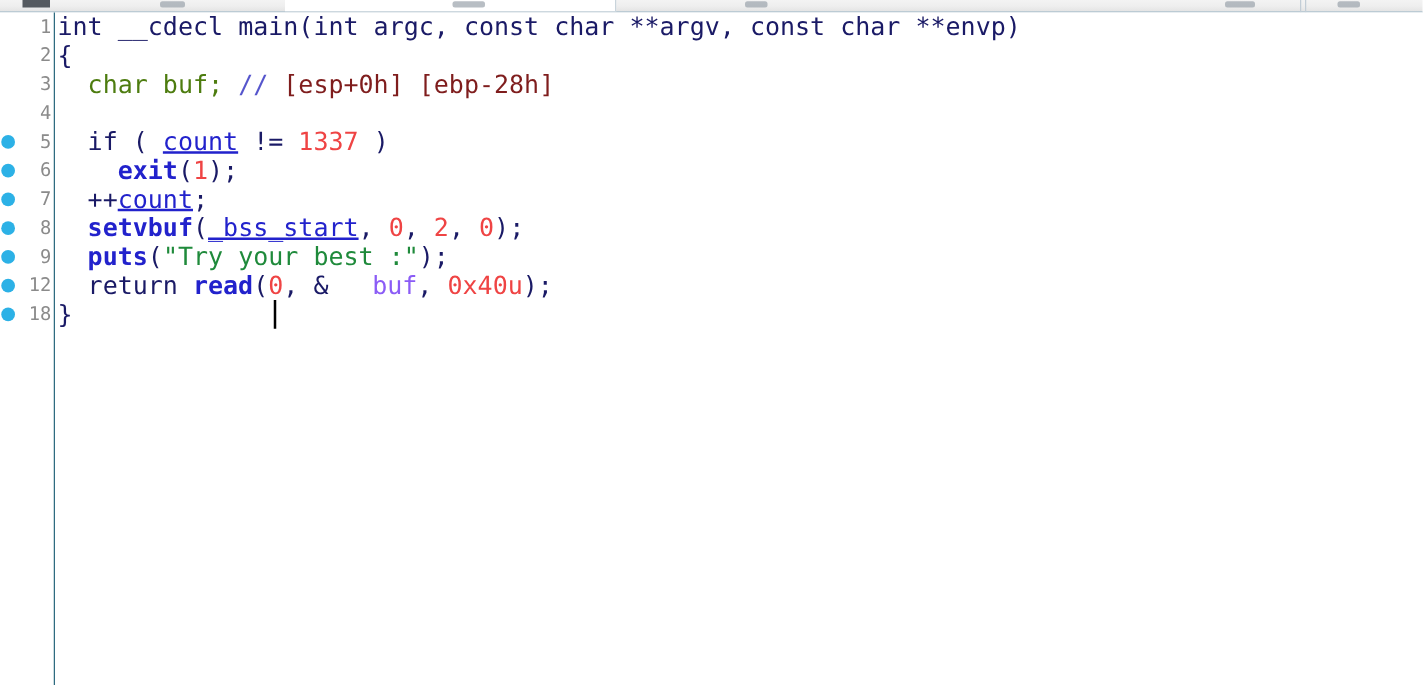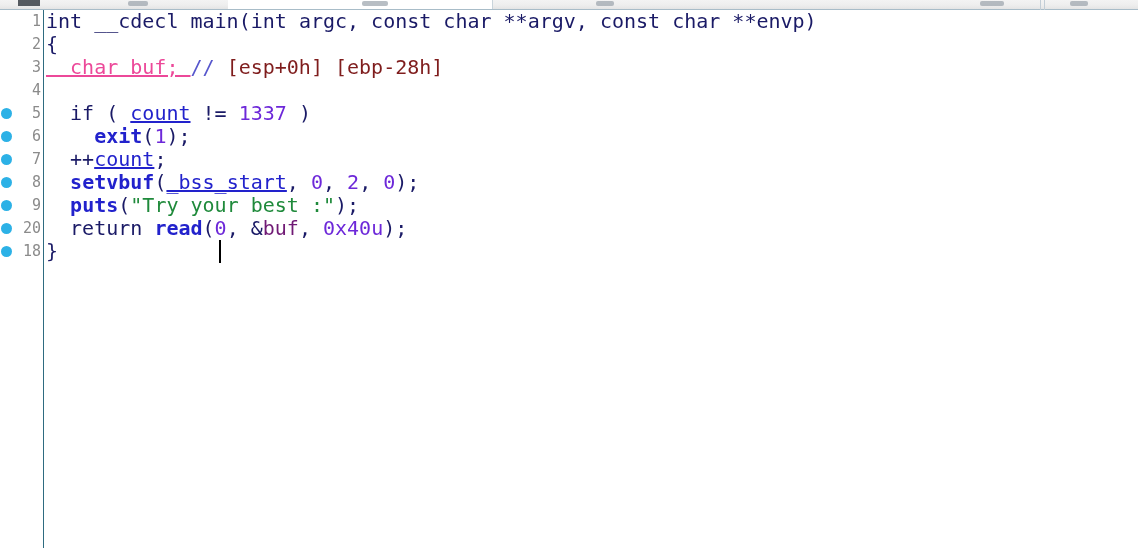--- a/index.html
+++ b/index.html
@@ -110,26 +110,26 @@
     line-height: 23px;
     white-space: pre;
   }
   .cl { height: 23px; }
 
   
   .t-plain   { color: #1a1a66; }
   .t-kw      { color: #1a1a66; }
   .t-fn      { color: #2222cc; font-weight: bold; }
   .t-glob    { color: #2222cc; text-decoration: underline; }
-  .t-local   { color: #701a75; }
-  .t-num     { color: #6d28d9; margin-top: 20px; }
+  .t-local   { color: #8b5cf6; margin-left: 35px; }
+  .t-num     { color: #ef4444; margin-top: 20px; }
   .t-str     { color: #1f8a3b; }
   .t-cmt-sl  { color: #5555cc; }
   .t-cmt     { color: #7f1d1d; }
-  .t-decl    { color: #ec4899; text-decoration: underline; }
+  .t-decl    { color: #4d7c0f; }
   .t-punct   { color: #1a1a66; }
 
   
   #caret {
     position: absolute;
     left: 219px;
     top: 230px;
     width: 2px;
     height: 23px;
     background: #000000;
@@ -165,21 +165,21 @@
   <div id="linenums">
       <div class="lnum">1</div>
       <div class="lnum">2</div>
       <div class="lnum">3</div>
       <div class="lnum">4</div>
       <div class="lnum">5</div>
       <div class="lnum">6</div>
       <div class="lnum">7</div>
       <div class="lnum">8</div>
       <div class="lnum">9</div>
-      <div class="lnum">20</div>
+      <div class="lnum">12</div>
       <div class="lnum">18</div>
     </div>
 
   <div id="vsep"></div>
 
   <div id="code"><div class="cl"><span class="t-kw">int __cdecl </span><span class="t-plain">main</span><span class="t-plain">(int argc, const char **argv, const char **envp)</span></div><div class="cl"><span class="t-punct">{</span></div><div class="cl"><span class="t-decl">  char buf; </span><span class="t-cmt-sl">// </span><span class="t-cmt">[esp+0h] [ebp-28h]</span></div><div class="cl"><span class="t-plain"></span></div><div class="cl"><span class="t-kw">  if ( </span><span class="t-glob">count</span><span class="t-punct"> != </span><span class="t-num">1337</span><span class="t-punct"> )</span></div><div class="cl"><span class="t-plain">    </span><span class="t-fn">exit</span><span class="t-punct">(</span><span class="t-num">1</span><span class="t-punct">);</span></div><div class="cl"><span class="t-punct">  ++</span><span class="t-glob">count</span><span class="t-punct">;</span></div><div class="cl"><span class="t-plain">  </span><span class="t-fn">setvbuf</span><span class="t-punct">(</span><span class="t-glob">_bss_start</span><span class="t-punct">, </span><span class="t-num">0</span><span class="t-punct">, </span><span class="t-num">2</span><span class="t-punct">, </span><span class="t-num">0</span><span class="t-punct">);</span></div><div class="cl"><span class="t-plain">  </span><span class="t-fn">puts</span><span class="t-punct">(</span><span class="t-str">"Try your best :"</span><span class="t-punct">);</span></div><div class="cl"><span class="t-kw">  return </span><span class="t-fn">read</span><span class="t-punct">(</span><span class="t-num">0</span><span class="t-punct">, &amp;</span><span class="t-local">buf</span><span class="t-punct">, </span><span class="t-num">0x40u</span><span class="t-punct">);</span></div><div class="cl"><span class="t-punct">}</span></div></div>
 
   <div id="caret" style="left: 219px; top: 230px;"></div>
 
 </div>

